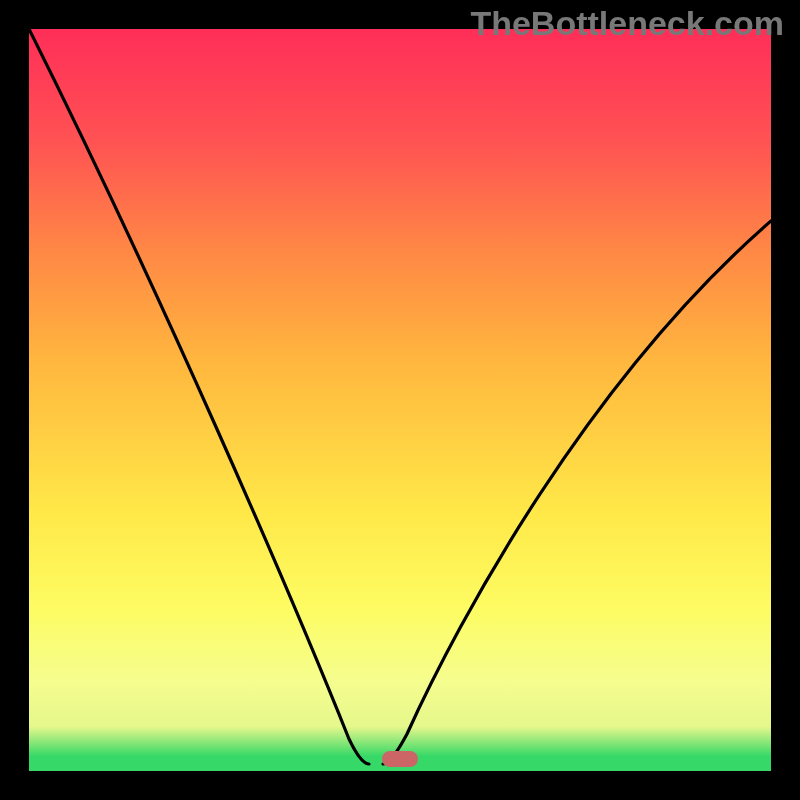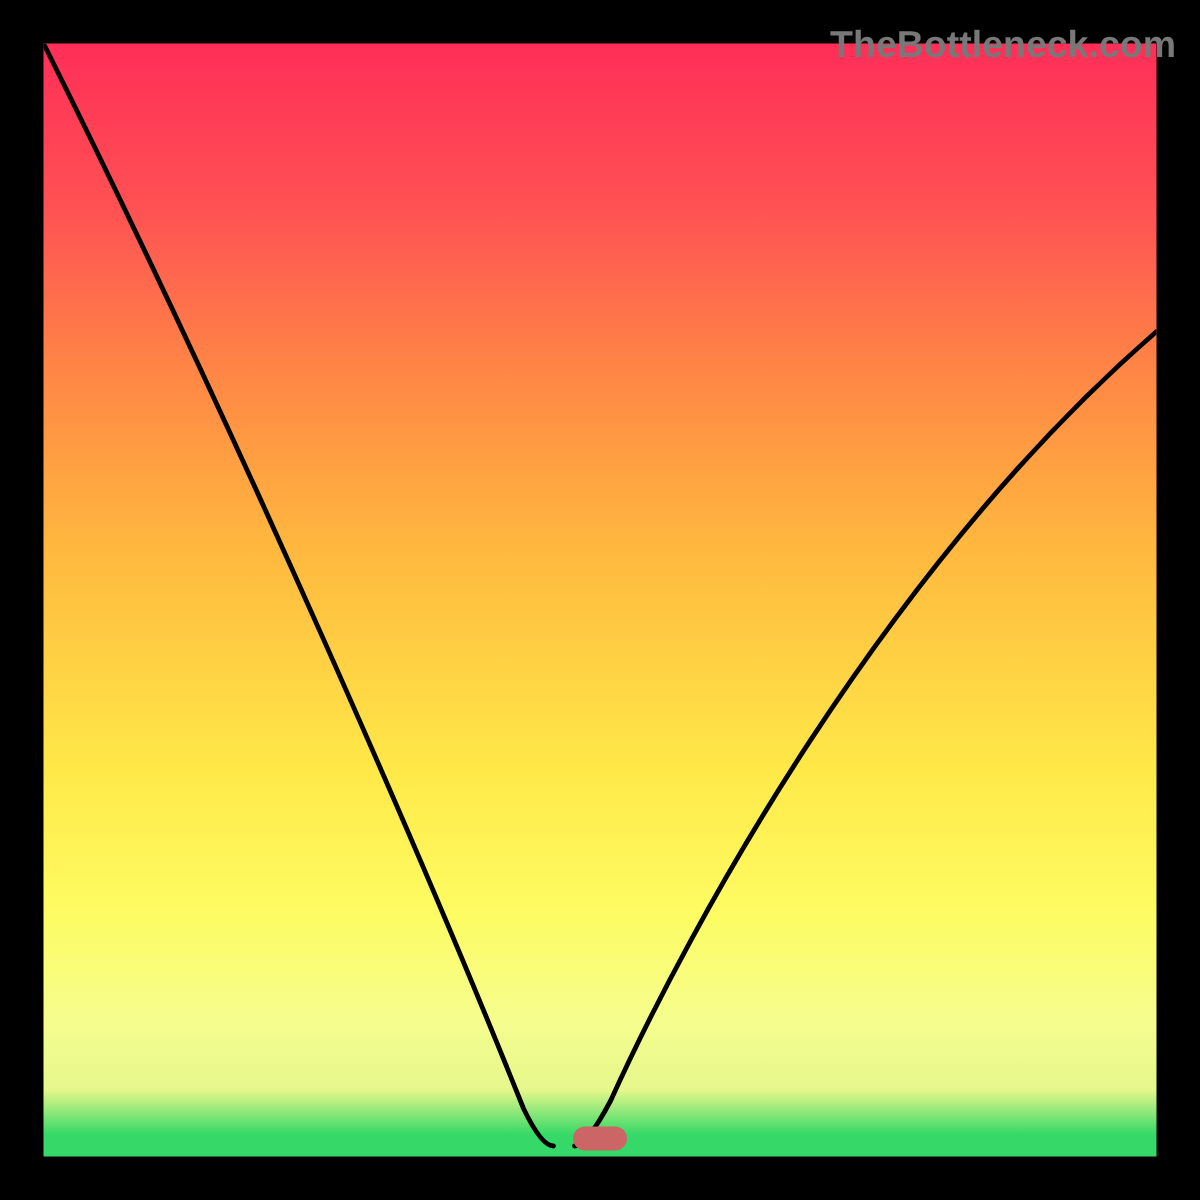--- a/index.html
+++ b/index.html
@@ -32,25 +32,25 @@
       #fdfc62 22%,
       #ffe848 35%,
       #ffb73e 55%,
       #ff8845 70%,
       #ff5253 85%,
       #ff2e58 100%
     );
   }
   .watermark {
     position: absolute;
-    top: 16px;
+    top: 4px;
     right: 16px;
     color: #787878;
     font-family: Arial, Helvetica, sans-serif;
-    font-size: 25px;
+    font-size: 34px;
     font-weight: 600;
     letter-spacing: 0px;
   }
   .marker {
     position: absolute;
     width: 36px;
     height: 16px;
     background: #cc6566;
     border-radius: 8px;
     left: 50%;

